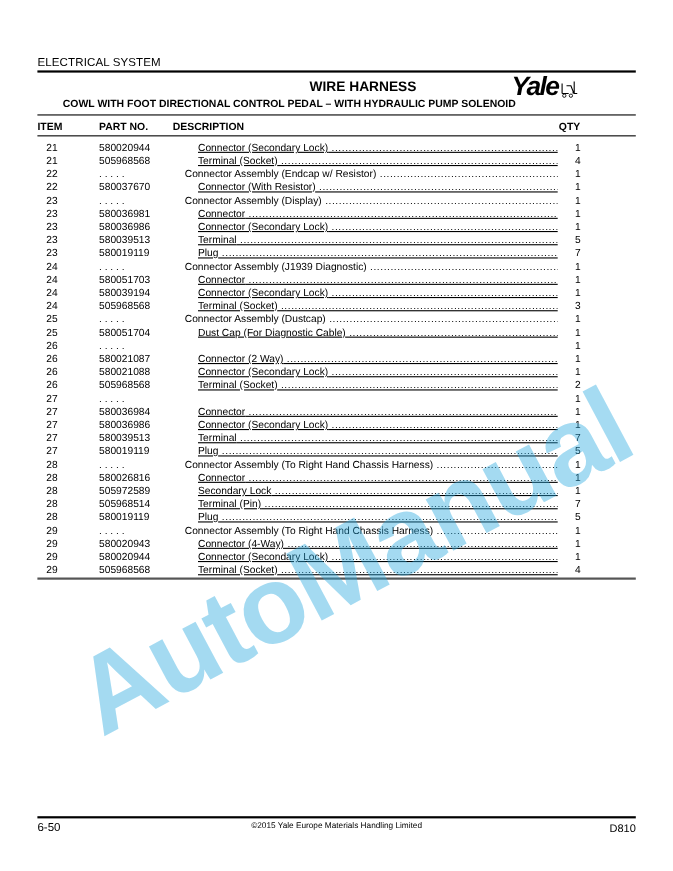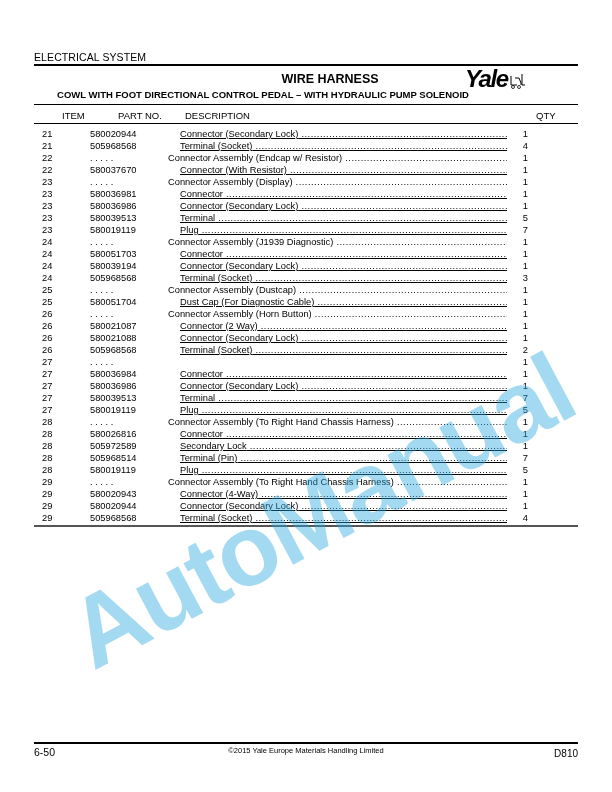--- a/index.html
+++ b/index.html
@@ -6,21 +6,21 @@
   body { width:612px; height:792px; position:relative; overflow:hidden;
          font-family:"Liberation Sans", sans-serif; color:#000; }
   .section-label { position:absolute; left:34px; top:51px; font-size:10.5px; letter-spacing:0.1px; }
   .logo { position:absolute; left:465px; top:34px; display:flex; align-items:flex-end; }
   .logo-text { font-size:24px; font-weight:bold; font-style:italic; letter-spacing:-1.5px; line-height:24px;margin-top:33px; }
   .logo-truck { width:16px; height:16px; margin-left:2px; margin-bottom:2px; }
   .header-rule { position:absolute; left:34px; top:64px; width:544px; height:2px; background:#000; }
   .title { position:absolute; left:0; width:612px; top:72px; text-align:center; font-size:12.5px; font-weight:bold;padding-left:24px; }
   .subtitle { position:absolute; left:0; width:526px; top:89px; text-align:center; font-size:9.5px; font-weight:bold; }
   .table-rule-top { position:absolute; left:34px; top:104px; width:544px; height:1px; background:#000; }
-  .col-header { position:absolute; top:110px; font-size:9.5px; font-weight:normal;margin-left:28px; }
+  .col-header { position:absolute; top:110px; font-size:9.5px; font-weight:bold; }
   .table-rule-hdr { position:absolute; left:34px; top:123px; width:544px; height:1px; background:#000; }
   .rows { position:absolute; left:0; top:128px; width:612px; }
   .row { position:relative; height:12px; font-size:9.3px; line-height:12px; }
   .c-item { position:absolute; left:42px; }
   .c-part { position:absolute; left:90px; }
   .c-desc { position:absolute; left:168px; width:339px; overflow:hidden; white-space:nowrap; }
   .c-desc.sub { left:180px; width:327px;text-decoration:underline; }
   .c-desc::after { content:" ..............................................................................................................................................................................................................................."; letter-spacing:0.5px; }
   .c-qty { position:absolute; left:514px; width:14px; text-align:right; }
   .table-rule-bottom { position:absolute; left:34px; top:525px; width:544px; height:2px; background:#555; }
@@ -143,21 +143,20 @@
     </div>
     <div class="row">
       <span class="c-item">25</span>
       <span class="c-part">580051704</span>
       <span class="c-desc sub">Dust Cap (For Diagnostic Cable)</span>
       <span class="c-qty">1</span>
     </div>
     <div class="row">
       <span class="c-item">26</span>
       <span class="c-part">. . . . .</span>
-      <span class="c-desc">Connector Assembly (Horn Button)</span>
       <span class="c-qty">1</span>
     </div>
     <div class="row">
       <span class="c-item">26</span>
       <span class="c-part">580021087</span>
       <span class="c-desc sub">Connector (2 Way)</span>
       <span class="c-qty">1</span>
     </div>
     <div class="row">
       <span class="c-item">26</span>

